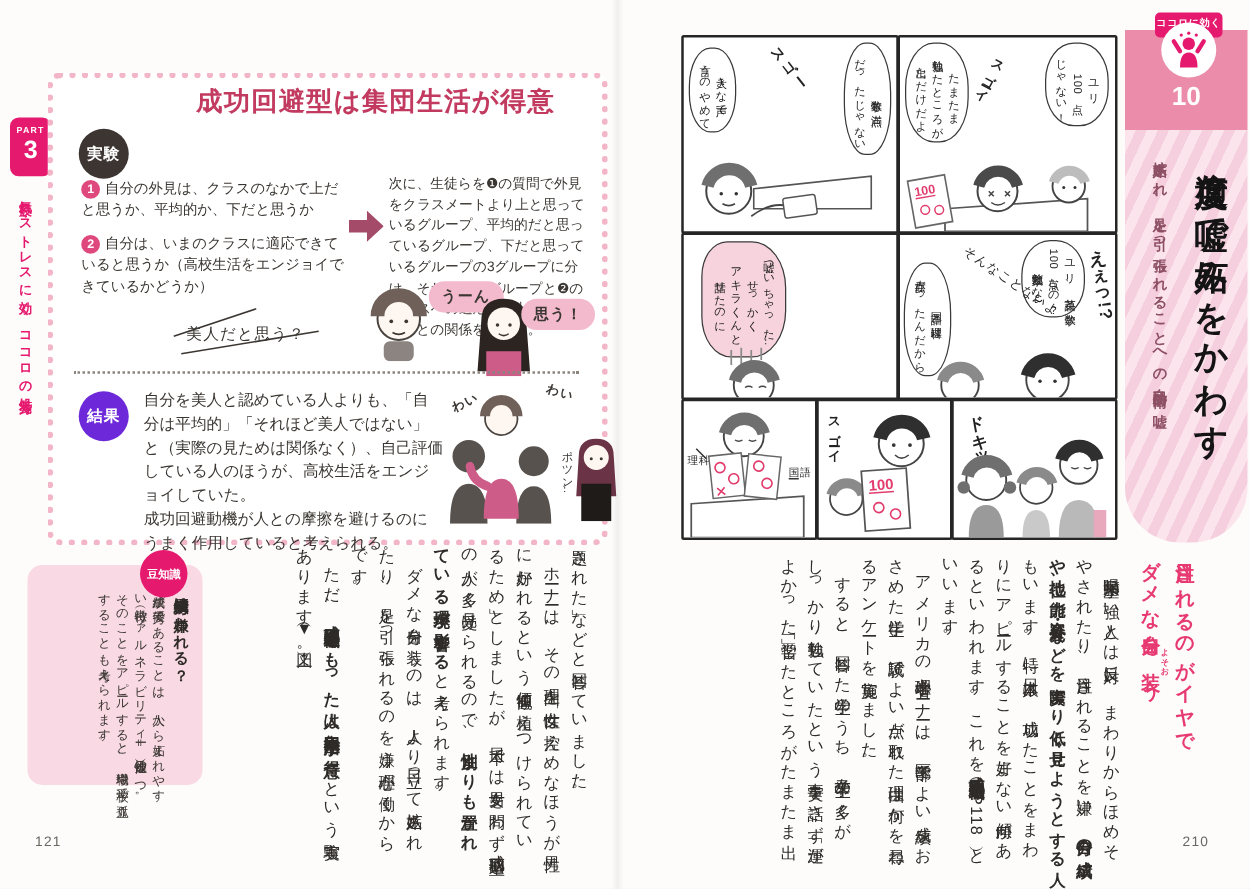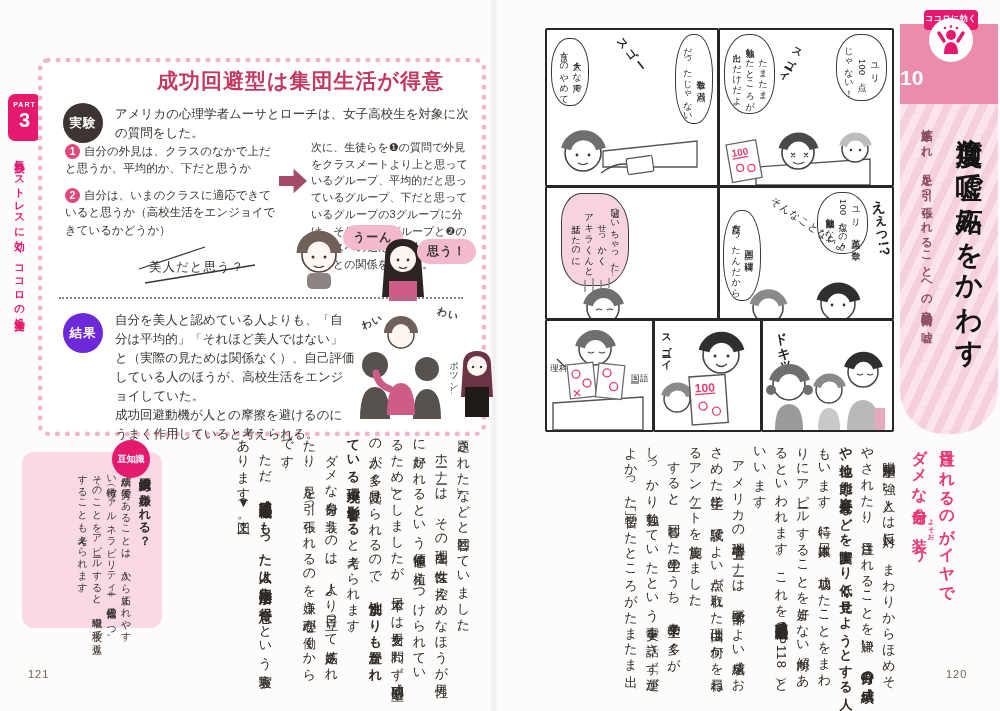--- a/index.html
+++ b/index.html
@@ -97,21 +97,21 @@
   .pfig{position:absolute;left:0;bottom:0}
   .paper-label{position:absolute;font-size:8.5px;color:#222;letter-spacing:.5px}
 
   
   .sidebar{position:absolute;left:900px;top:8px;width:98px;height:426px}
   .sb-tab{position:absolute;left:24px;top:2px;width:54px;height:20px;background:#e5196e;color:#fff;
     font-size:8px;font-weight:bold;text-align:center;line-height:18px;border-radius:4px;letter-spacing:.5px;z-index:1}
   .sb-band{position:absolute;left:0;top:16px;width:98px;height:80px;background:#ec8cab}
   .sb-circle{position:absolute;left:29px;top:10px;width:44px;height:44px;background:#fff;
     border-radius:50%;z-index:2;display:flex;align-items:center;justify-content:center}
-  .sb-num{position:absolute;left:0;top:58px;width:98px;color:#fff;
+  .sb-num{position:absolute;left:0;top:58px;width:98px;text-align:center;color:#fff;
     font-size:21px;font-weight:bold;z-index:3}
   .sb-striped{position:absolute;left:0;top:96px;width:98px;height:330px;border-radius:0 0 44px 44px;
     background:repeating-linear-gradient(115deg,#fbe4ec 0 8px,#f5cfdd 8px 16px)}
   .sb-title{position:absolute;right:16px;top:12px;font-size:27px;font-weight:bold;color:#141414;
     letter-spacing:2px;line-height:1}
   .sb-subtitle{position:absolute;right:64px;top:16px;font-size:11.5px;font-weight:bold;
     color:#8d4f63;letter-spacing:1.5px}
 
   
   .right-body{position:absolute;left:520px;top:438px;width:440px;height:256px;
@@ -133,21 +133,20 @@
     <div class="part-tab">
       <span class="pl">PART</span>
       <span class="pn">3</span>
     </div>
     <div class="part-title v">気疲れ・ストレスに効く　ココロの処方箋</div>
 
     <div class="file-box">
       <h1 class="file-title">成功回避型は集団生活が得意</h1>
 
       <div class="cbadge badge-dark exp-badge">実験</div>
-      <p class="exp-intro">アメリカの心理学者ムーサとローチは、女子高校生を対象に次の質問をした。</p>
 
       <div class="q-item q1">
         <span class="q-num">1</span><span>自分の外見は、クラスのなかで上だと思うか、平均的か、下だと思うか</span>
       </div>
       <div class="q-item q2">
         <span class="q-num">2</span><span>自分は、いまのクラスに適応できていると思うか（高校生活をエンジョイできているかどうか）</span>
       </div>
 
       <div class="block-arrow"></div>
       <p class="followup">次に、生徒らを❶の質問で外見をクラスメートより上と思っているグループ、平均的だと思っているグループ、下だと思っているグループの3グループに分け、それぞれのグループと❷のクラスへの適応度（上・中・下）との関係を調べた。</p>
@@ -391,15 +390,15 @@
     <div class="right-body v">
       <div class="rb-heading">
         <span class="hl">注目されるのがイヤで</span>
         <span class="hl"><span>ダメな自分を</span><ruby><span>装</span><rt>よそお</rt></ruby><span>う</span></span>
       </div>
       <p><span>　喝采願望が強い人とは反対に、まわりからほめそやされたり、注目されることを嫌い、</span><b>自分の成績や地位、能力、容姿・外見などを実際より低く見せようとする人</b><span>もいます。特に日本人は、成功したことをまわりにアピールすることを好まない傾向があるといわれます。これを</span><b>成功回避動機</b><span>（▼P118）といいます。</span></p>
       <p><span>　アメリカの心理学者ホーナーは、医学部でよい成績をおさめた学生に、試験でよい点が取れた理由は何かを尋ねるアンケートを実施しました。</span></p>
       <p><span>　すると、回答した学生のうち、女子学生の多くが、しっかり勉強していたという事実を話さず「運がよかった」「学習したところがたまたま出</span></p>
     </div>
 
-    <div class="pageno pageno-right">120</div>
+    <div class="pageno pageno-right">210</div>
   </section>
 </div>
 
 </body></html>

